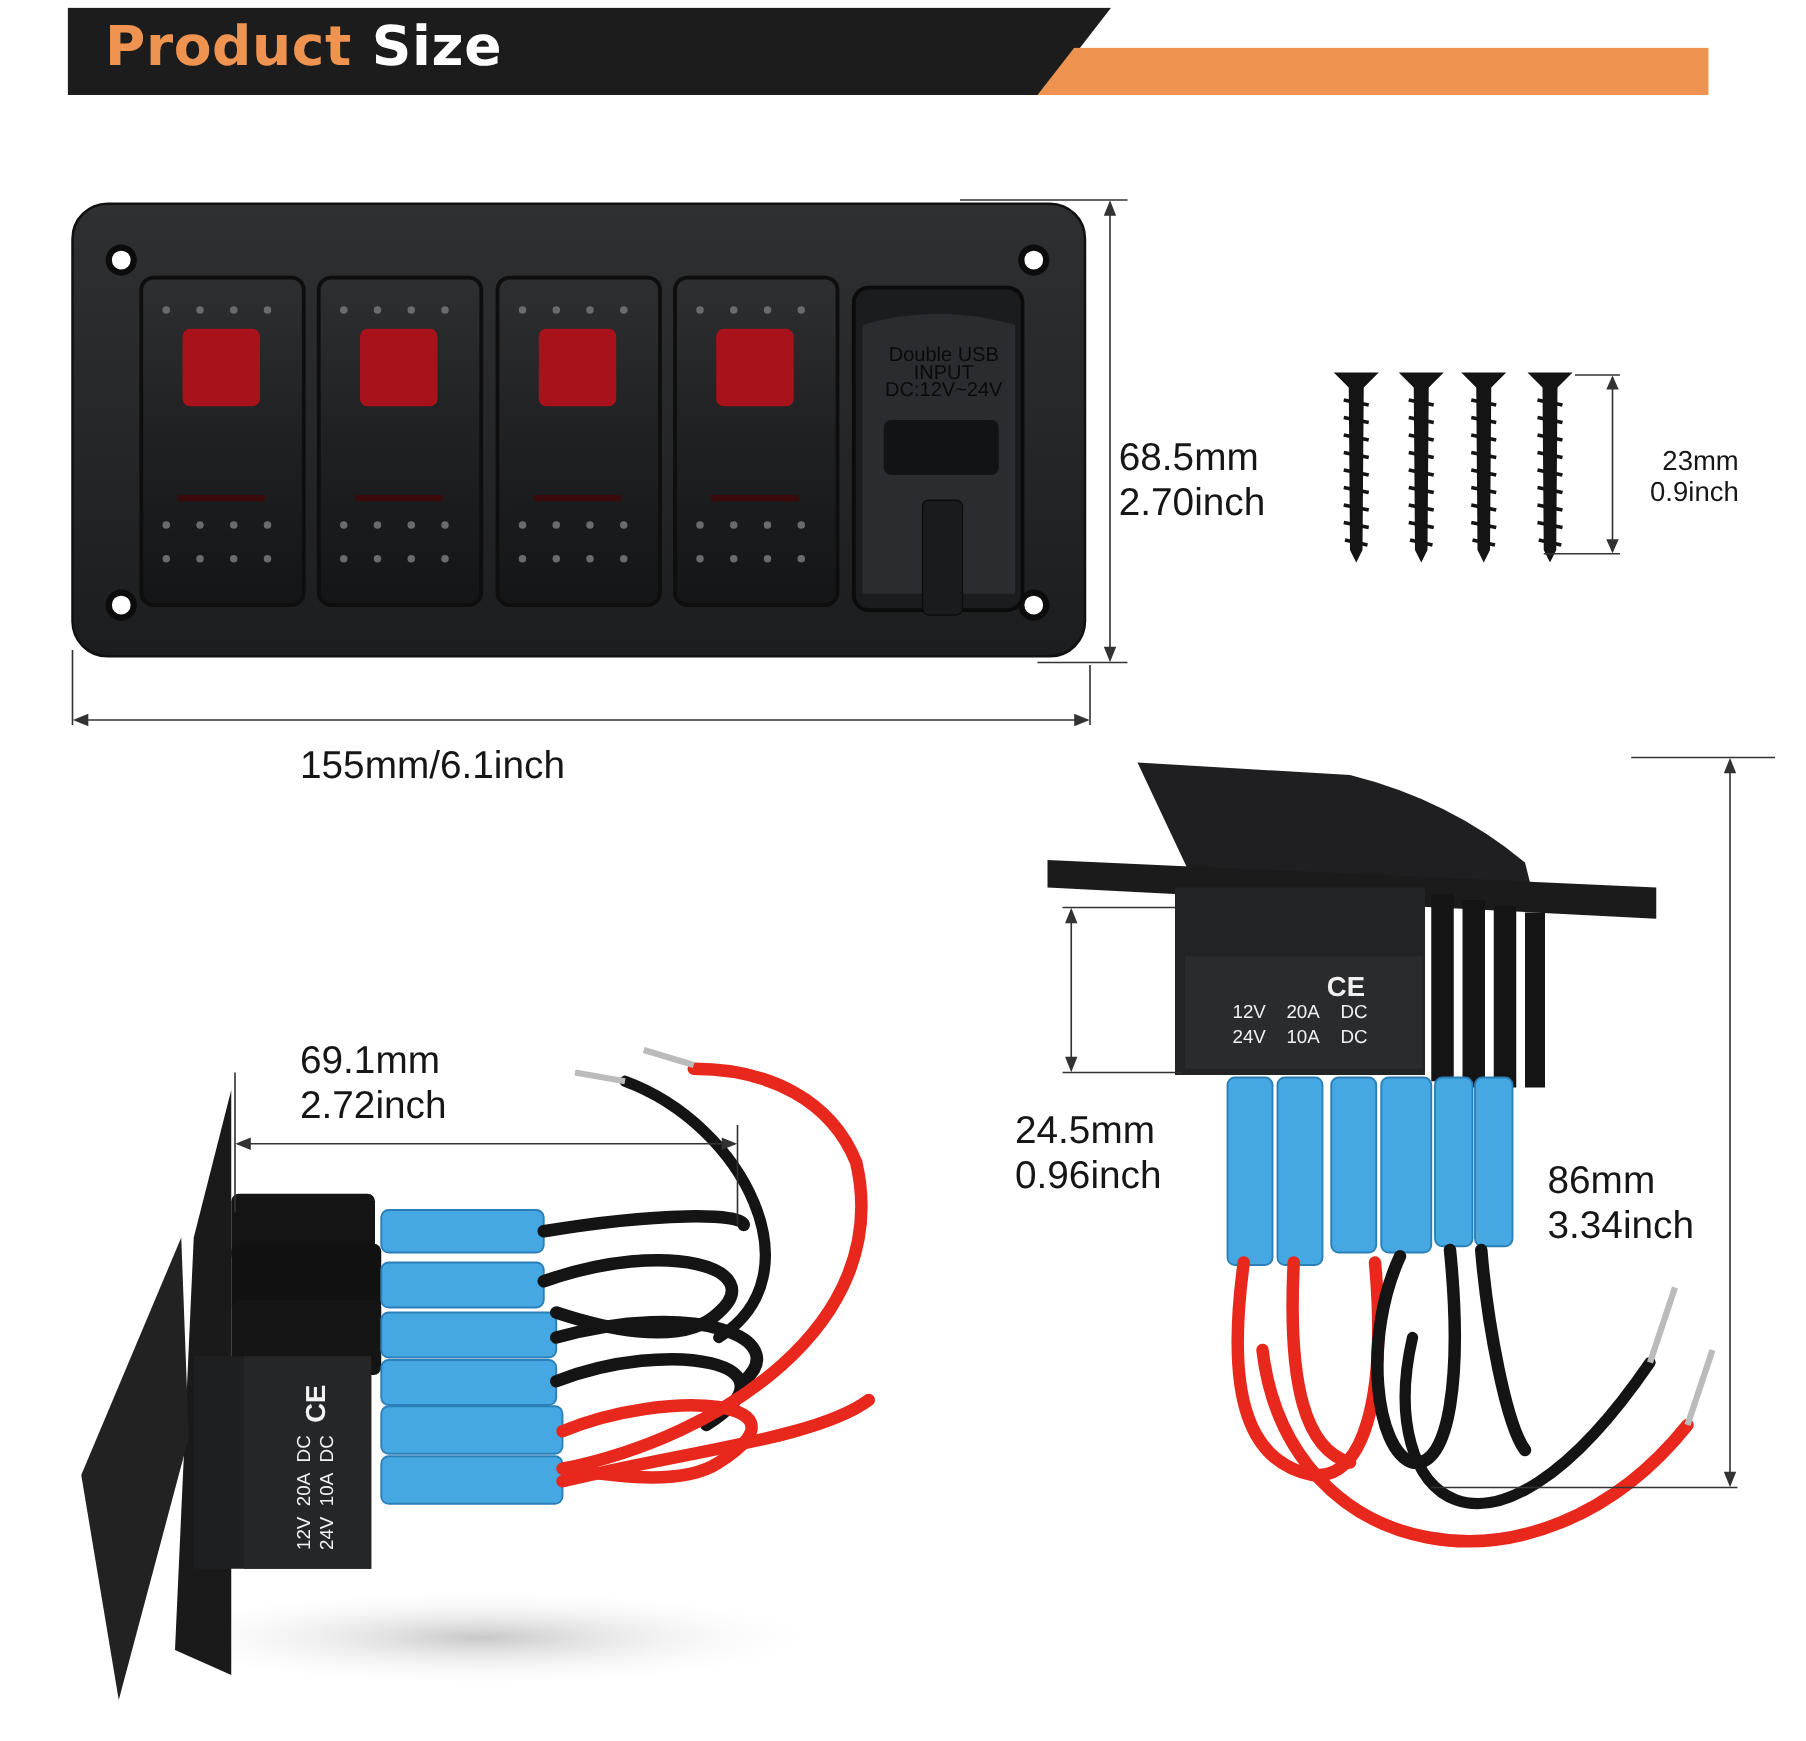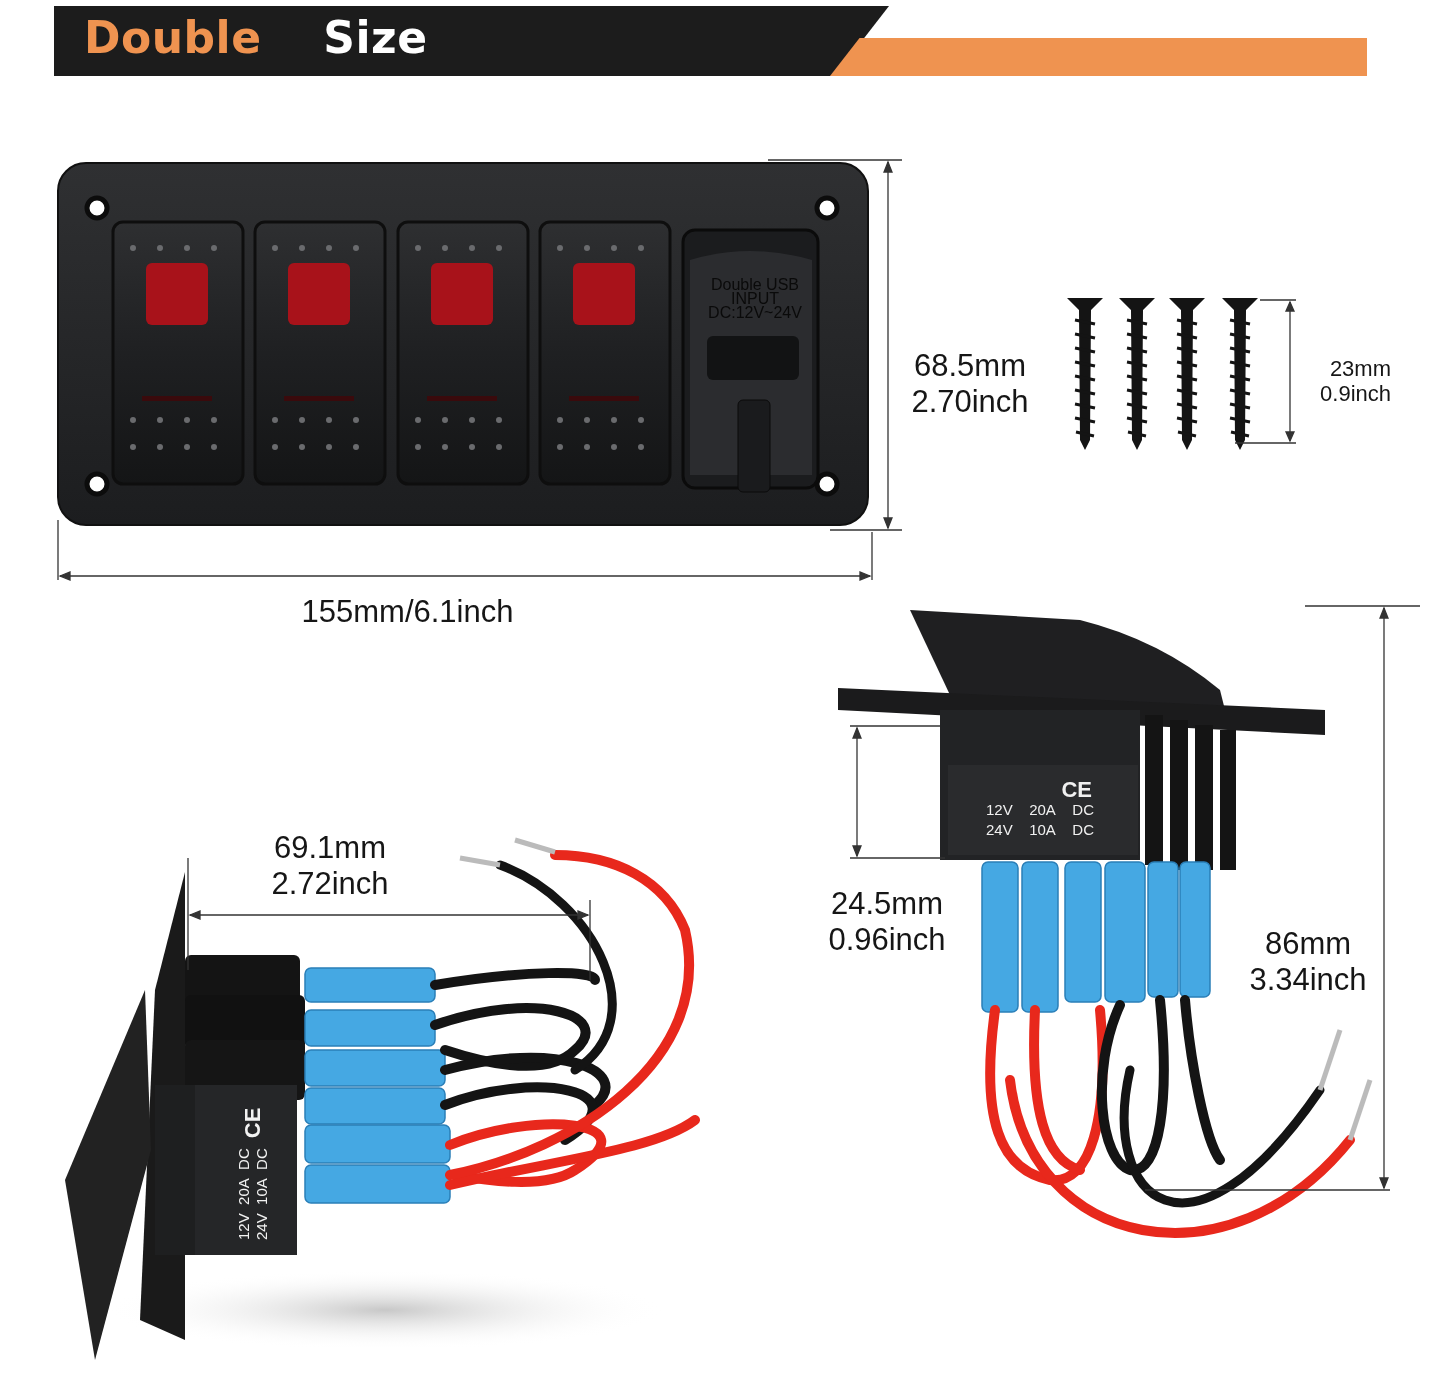--- a/index.html
+++ b/index.html
@@ -7,31 +7,31 @@
          font-family:"Liberation Sans", "DejaVu Sans", sans-serif; color:#111; }
   .abs { position:absolute; }
   
   .banner-black { left:54px; top:6px; width:835px; height:70px; background:#1c1c1c;
     clip-path:polygon(0 0, 100% 0, 93.5% 100%, 0 100%); }
   .banner-orange { left:830px; top:38px; width:537px; height:38px; background:#ef9350;
     clip-path:polygon(5.5% 0, 100% 0, 100% 100%, 0 100%); }
   .title { left:84px; top:10px; font-family:"DejaVu Sans", sans-serif; font-weight:bold;
     font-size:44px; letter-spacing:0.5px; line-height:56px; }
   .title .w1 { color:#ef9350; }
-  .title .w2 { color:#ffffff;margin-left:46px; }
-  .dim { font-size:31px; line-height:36px; text-align:center; color:#161616; }
+  .title .w2 { color:#ffffff; }
+  .dim { font-size:31px; line-height:36px; color:#161616; }
   .dim-sm { font-size:22px; line-height:25px; text-align:right; color:#161616; }
 </style>
 </head>
 <body>
 
 <div class="abs banner-black"></div>
 <div class="abs banner-orange"></div>
 <div class="abs title">
-  <span class="w1">Double</span>
+  <span class="w1">Product</span>
   <span class="w2">Size</span>
 </div>
 
 <svg class="abs" style="left:40px;top:150px" width="880" height="440">
   <defs>
     <linearGradient id="rock" x1="0" y1="0" x2="0" y2="1">
       <stop offset="0" stop-color="#2e2f31"></stop>
       <stop offset="0.5" stop-color="#1f2022"></stop>
       <stop offset="1" stop-color="#141516"></stop>
     </linearGradient>

